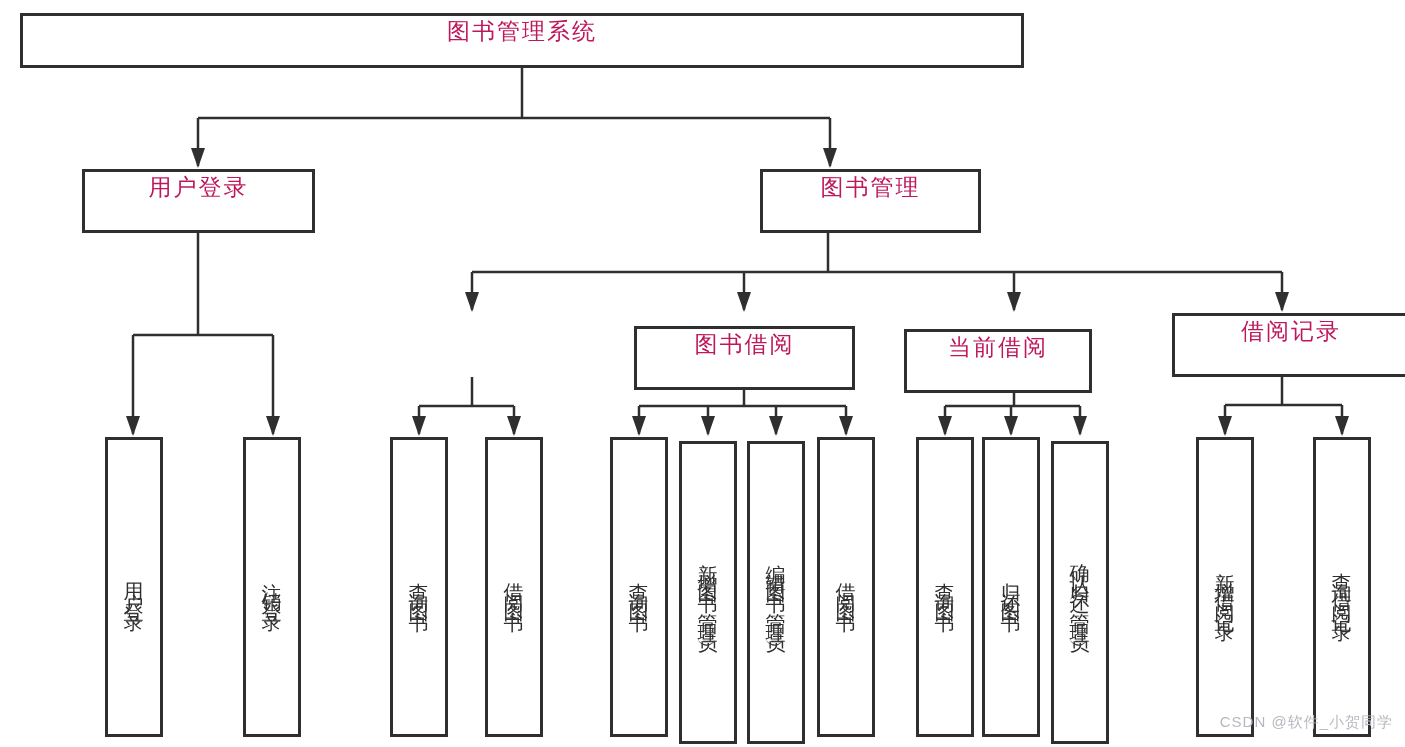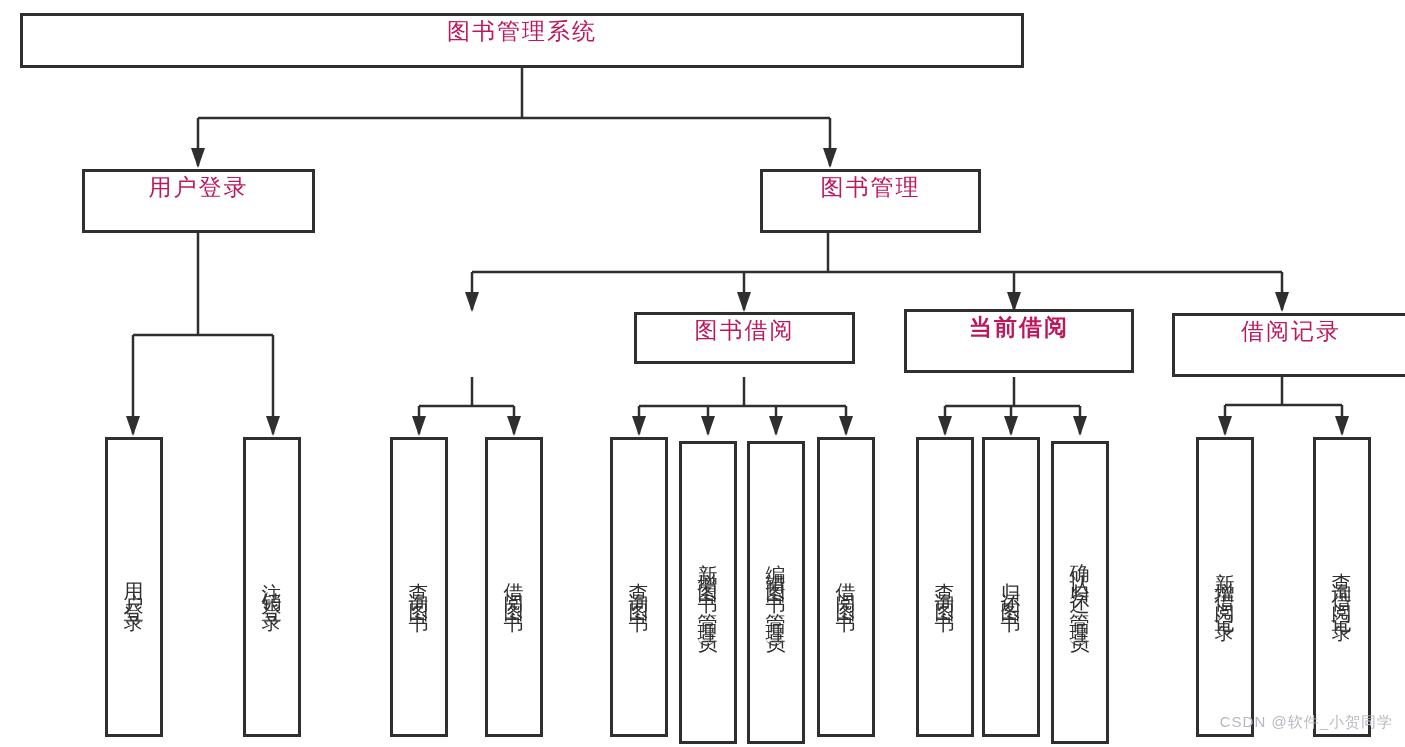--- a/index.html
+++ b/index.html
@@ -121,24 +121,24 @@
     <span>图书管理系统</span>
   </div>
 
   <div class="box" style="left:82px; top:169px; width:233px; height:64px;">
     <span>用户登录</span>
   </div>
   <div class="box" style="left:712px; top:169px; width:221px; height:64px;margin-left:48px;">
     <span>图书管理</span>
   </div>
 
-  <div class="box" style="left:634px; top:312px; width:221px; height:52px;">
+  <div class="box" style="left:634px; top:326px; width:221px; height:64px;">
     <span>图书借阅</span>
   </div>
-  <div class="box" style="left:904px; top:309px; width:230px; height:64px;font-weight:bold;">
+  <div class="box" style="left:904px; top:329px; width:188px; height:64px;">
     <span>当前借阅</span>
   </div>
   <div class="box" style="left:1172px; top:313px; width:238px; height:64px;">
     <span>借阅记录</span>
   </div>
 
   <div class="vbox" style="left:105px; top:437px; width:58px; height:300px;">
     <span class="vtext">用户登录</span>
   </div>
   <div class="vbox" style="left:243px; top:437px; width:58px; height:300px;">

